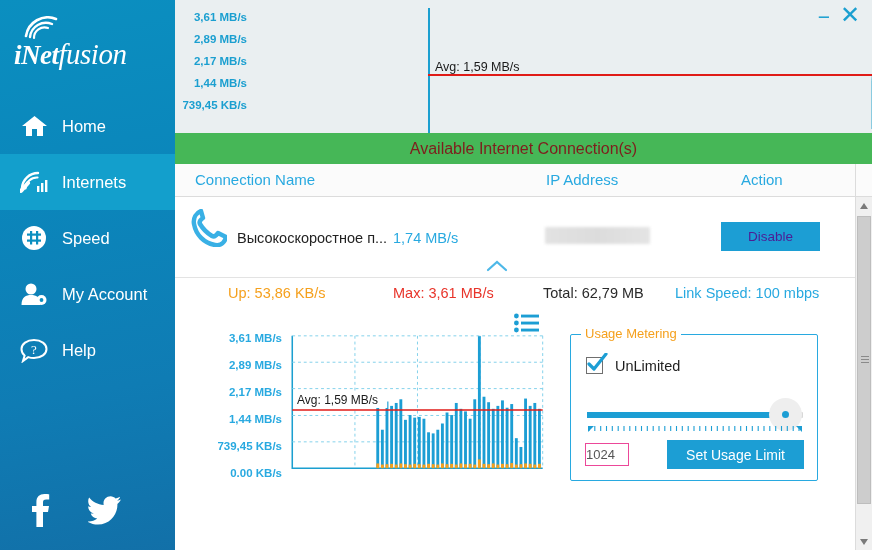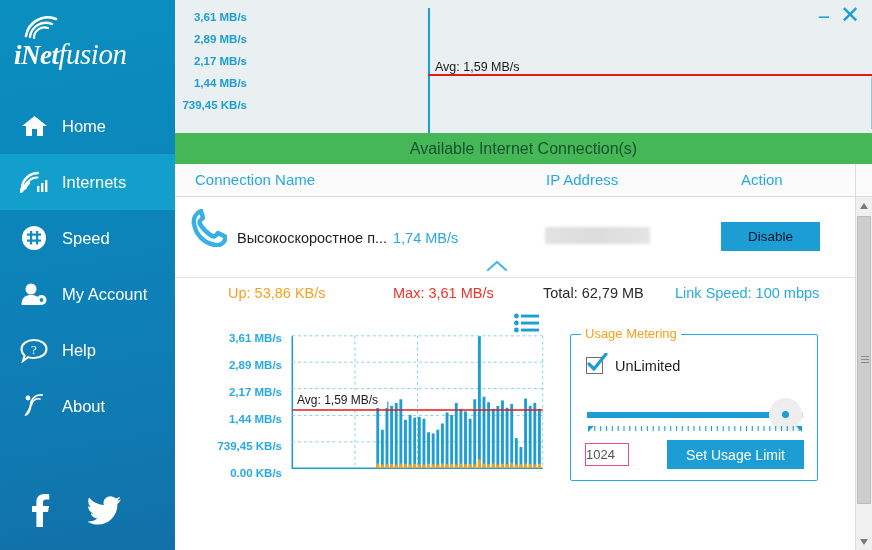--- a/index.html
+++ b/index.html
@@ -123,21 +123,21 @@
   #close-btn { right: 12px; top: 3px; font-size: 24px; font-weight: 300; }
 
   
   #greenbar {
     position: absolute; left: 175px; top: 133px;
     width: 697px; height: 31px;
     background: #46b757;
     display: flex; align-items: center; justify-content: center;
   }
   #greenbar span {
-    color: #14532d; font-size: 16px;
+    color: #7f1d1d; font-size: 16px;
   }
 
   
   #tablehead {
     position: absolute; left: 175px; top: 164px;
     width: 697px; height: 33px;
     background: #fbfbfb;
     border-bottom: 1px solid #dcdcdc;
   }
   #tablehead .th {
@@ -179,21 +179,21 @@
     position: absolute; left: 370px; top: 30px;
     width: 105px; height: 17px;
     background: linear-gradient(90deg,#e2e2e2,#dcdcdc 50%,#e4e4e4);
     filter: blur(1.6px);
     border-radius: 1px;
   }
   #disable-btn {
     position: absolute; left: 546px; top: 25px;
     width: 99px; height: 29px;
     background: #1c9ed4;
-    color: #0f172a;
+    color: #4c1d95;
     border: none;
     font-size: 13.5px;
     font-family: "Liberation Sans", sans-serif;
     cursor: pointer;
   }
   #collapse-chevron {
     position: absolute; left: 310px; top: 62px;
     width: 24px; height: 14px;
     cursor: pointer;
   }
@@ -416,31 +416,20 @@
     <div class="nav-item" id="nav-4" style="top:322px">
       <span class="nav-ico">
         <svg width="28" height="25" viewBox="0 0 28 25">
           <path d="M14 2 C21.2 2 26.5 6 26.5 11 C26.5 16 21.2 20 14 20 C11.8 20 9.9 19.7 8.2 19.1 L3 23 L4.6 17.6 C2.6 15.9 1.5 13.6 1.5 11 C1.5 6 6.8 2 14 2 Z" fill="none" stroke="#ffffff" stroke-width="2"></path>
           <text x="14" y="16" font-size="13" font-family="Liberation Serif, serif" fill="#ffffff" text-anchor="middle">?</text>
         </svg>
       </span>
       <span class="nav-label">Help</span>
     </div>
 
-    <div class="nav-item" id="nav-5" style="top:378px">
-      <span class="nav-ico">
-        <svg width="28" height="26" viewBox="0 0 28 26">
-          <circle cx="8" cy="5" r="2.4" fill="#ffffff"></circle>
-          <path d="M10 9 C10 16 6 19 4.5 23 C8 23 11.5 19 12 9 Z" fill="#ffffff"></path>
-          <path d="M11 9 A10 10 0 0 1 22 2" stroke="#ffffff" stroke-width="1.8" fill="none" stroke-linecap="round"></path>
-          <path d="M11.5 12 A7 7 0 0 1 20 6" stroke="#ffffff" stroke-width="1.6" fill="none" stroke-linecap="round"></path>
-        </svg>
-      </span>
-      <span class="nav-label">About</span>
-    </div>
 
     <div id="social">
       <span class="soc" id="fb">
         <svg width="22" height="34" viewBox="0 0 22 34">
             <path d="M13 34 V19 H18 L19 13 H13 V9.5 C13 7.6 13.6 6.5 16.3 6.5 H19.2 V1.2 C18.4 1.1 16.5 1 14.4 1 C9.6 1 6.4 3.9 6.4 9 V13 H2 V19 H6.4 V34 Z" fill="#ffffff"></path>
           </svg>
       </span>
       <span class="soc" id="tw">
         <svg width="34" height="30" viewBox="0 0 34 30">
             <path d="M33 4.6 C31.8 5.2 30.4 5.6 29 5.8 C30.5 4.9 31.6 3.5 32.1 1.8 C30.7 2.6 29.2 3.2 27.6 3.6 C26.3 2.2 24.5 1.3 22.5 1.3 C18.6 1.3 15.5 4.4 15.5 8.3 C15.5 8.9 15.6 9.4 15.7 9.9 C9.8 9.6 4.6 6.8 1.1 2.5 C0.5 3.6 0.2 4.9 0.2 6.2 C0.2 8.7 1.4 10.9 3.3 12.1 C2.2 12.1 1.1 11.8 0.2 11.3 V11.4 C0.2 14.8 2.6 17.7 5.8 18.3 C5.2 18.5 4.6 18.6 4 18.6 C3.5 18.6 3.1 18.5 2.7 18.5 C3.6 21.3 6.2 23.4 9.3 23.4 C6.9 25.3 3.9 26.4 0.6 26.4 C0.1 26.4 -0.5 26.4 -1 26.3 C2.2 28.3 5.9 29.5 9.9 29.5 C22.5 29.5 29.4 19 29.4 9.9 V9 C30.8 8 32 6.4 33 4.6 Z" fill="#ffffff"></path>

